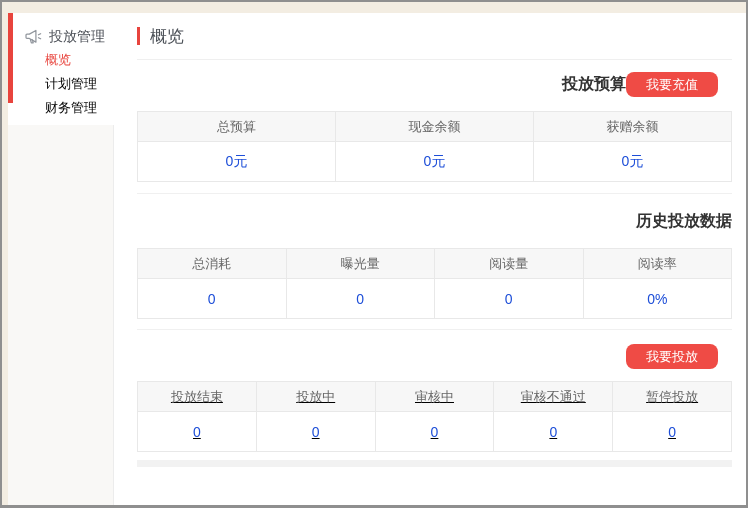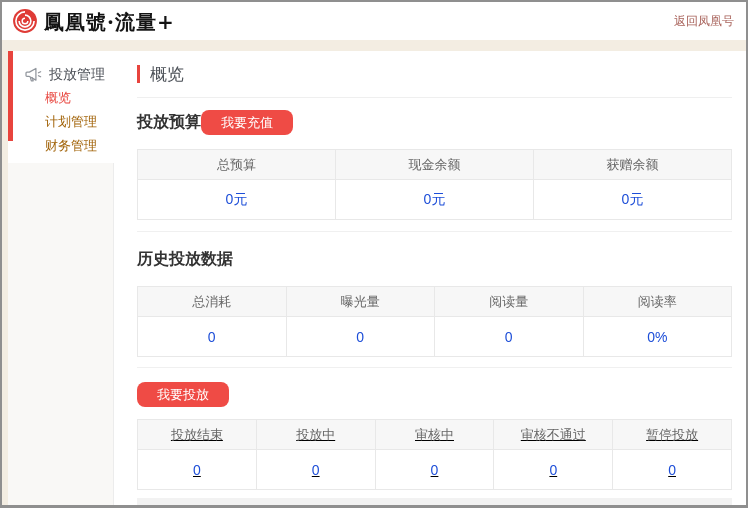--- a/index.html
+++ b/index.html
@@ -26,71 +26,57 @@
   
   .main { flex:1; display:flex; min-height:0; background:#fff; }
   .left-gutter { width:6px; flex:0 0 6px; background:#f3ede2; }
 
   .sidebar { width:106px; flex:0 0 106px; display:flex; flex-direction:column; }
   .menu-panel { position:relative; background:#fff; height:112px; padding-top:13px; }
   .menu-accent { position:absolute; left:0; top:0; width:5px; height:90px; background:#e8443d; }
   .menu-group { display:flex; align-items:center; gap:7px; padding-left:16px;
     font-size:14px; color:#4d5158; height:22px; cursor:pointer; }
   .menu-group svg { display:block; }
-  .menu-item { padding-left:37px; font-size:13px; color:#a16207; height:24px;
+  .menu-item { padding-left:37px; font-size:13px; color:#000000; height:24px;
     line-height:24px; cursor:pointer; }
   .menu-item.active { color:#e8443d; }
   .sidebar-fill { flex:1; background:#f9f8f6; border-right:1px solid #ececec; }
 
   
   .content { flex:1; padding:0 14px 0 23px; background:#fff; overflow:hidden; }
 
   .page-title { margin-top:11px; display:flex; align-items:center; gap:10px; height:24px; }
   .page-title .bar { width:3px; height:18px; background:#e8443d; }
   .page-title .txt { font-size:17px; color:#4a4f56; }
 
   .title-divider { border:none; border-top:1px solid #efefef; margin-top:11px; }
   .section-divider { border:none; border-top:1px solid #f0f0f0; }
   .sd1 { margin-top:11px; } .sd2 { margin-top:10px; }
 
-  .section-head { display:flex; align-items:center; justify-content:flex-start; height:25px; }
+  .section-head { display:flex; align-items:center; justify-content:flex-end; height:25px; }
   .sh1 { margin-top:12px; } .sh2 { margin-top:15px; } .sh3 { margin-top:14px; }
   .section-title { font-size:16px; font-weight:600; color:#333; }
   .red-btn { background:#ef4b45; color:#fff; border:none; border-radius:8px;
     font-size:13px; width:92px; height:25px; margin-right:14px; cursor:pointer;
     font-family:"Liberation Sans", sans-serif; }
 
   table { width:100%; border-collapse:collapse; table-layout:fixed;padding-left:12px; }
   .t1 { margin-top:14px; } .t2 { margin-top:14px; } .t3 { margin-top:12px;text-decoration:underline; }
   th { background:#f7f7f7; border:1px solid #e8e8e8; height:30px;
     font-size:13px; font-weight:400; color:#666; text-align:center; }
   td { background:#fff; border:1px solid #e8e8e8; height:40px;
     font-size:14px; color:#1d4ed8; text-align:center; }
 
   .bottom-strip { margin-top:8px; height:7px; background:#f2f2f2; }
 </style>
 </head>
 <body>
 
 <div class="window">
 
-  <div class="topbar">
-    <div class="logo">
-      <span>
-        <svg width="26" height="26" viewBox="0 0 24 24">
-          <circle cx="12" cy="12" r="11" fill="#df3b36"></circle>
-          <path d="M12 3.6 a8.4 8.4 0 1 0 8.4 8.4" stroke="#fff" fill="none" stroke-width="1.5"></path>
-          <path d="M12 6.6 a5.4 5.4 0 1 1 -5.4 5.4" stroke="#fff" fill="none" stroke-width="1.5"></path>
-          <path d="M12 9.4 a2.6 2.6 0 1 0 2.6 2.6" stroke="#fff" fill="none" stroke-width="1.3"></path>
-        </svg>
-      </span>
-      <span class="logo-text">鳳凰號·流量+</span>
-    </div>
-    <a class="back-link">返回凤凰号</a>
-  </div>
 
   <div class="beige-strip"></div>
 
   <div class="main">
     <div class="left-gutter"></div>
 
     <aside class="sidebar">
       <div class="menu-panel">
         <div class="menu-accent"></div>
         <div class="menu-group">

